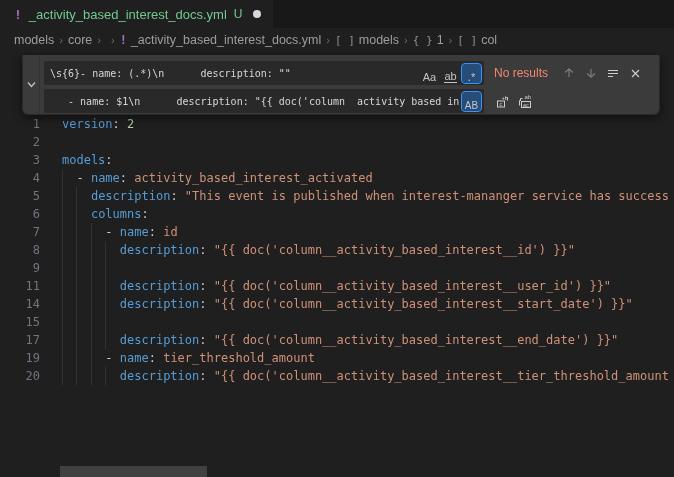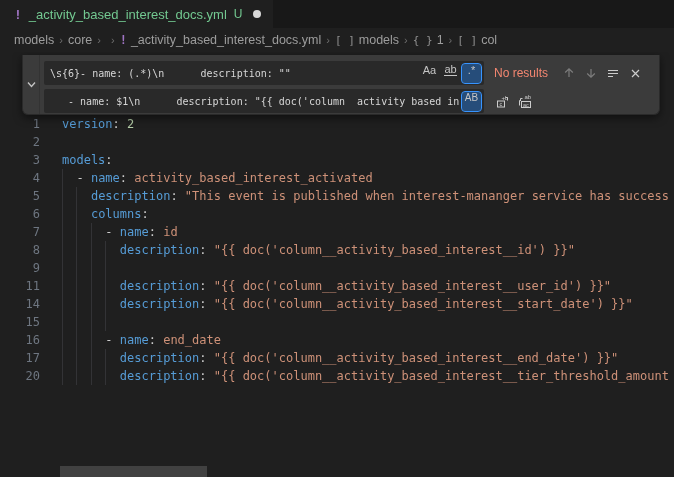--- a/index.html
+++ b/index.html
@@ -51,21 +51,21 @@
     border-radius:0 0 6px 6px; box-shadow:0 3px 8px rgba(0,0,0,0.5);
     display:flex; z-index:10; }
   .fw-toggle { width:17px; display:flex; align-items:center; justify-content:center;
     color:#c5c5c5; cursor:pointer; border-right:1px solid #333; }
   .fw-main { flex:1; padding:6px 6px 0 4px; }
   .fw-row { display:flex; align-items:center; height:24px; margin-bottom:4px; }
   .fw-input { width:440px; height:24px; background:#292929; border-radius:2px;
     display:flex; align-items:center; padding:0 3px 0 6px; cursor:text; }
   .fw-text { flex:1; overflow:hidden; white-space:pre; font-family:"DejaVu Sans Mono", monospace;
     font-size:10px; color:#d6d6d6; }
-  .opt { min-width:19px; height:19px; display:flex; align-items:flex-start; justify-content:center;
+  .opt { min-width:19px; height:19px; display:flex; align-items:flex-end; justify-content:center;
     border-radius:3px; color:#c5c5c5; font-size:11px; margin-left:2px; cursor:pointer;
     padding:0 2px; }
   .opt.active { background:rgba(35,114,204,0.5); outline:1px solid #3794ff; }
   .uword { border-bottom:1px solid #c5c5c5; line-height:11px; }
   .no-results { color:#f48771; font-size:12px; margin:0 10px 0 10px; white-space:nowrap; }
   .act { width:22px; height:22px; display:flex; align-items:center; justify-content:center;
     color:#cccccc; border-radius:4px; cursor:pointer; }
   .act.dim { opacity:0.45; }
   svg { display:block; }
 </style>
@@ -157,26 +157,26 @@
       </div>
       <div class="code-row">
         <div class="gutter">14</div>
         <div class="code-line"><span class="iguide" style="left: 8px;"></span><span class="iguide" style="left: 22.44px;"></span><span class="iguide" style="left: 36.88px;"></span><span class="iguide" style="left: 51.32px;"></span><span class="tok-plain">        </span><span class="tok-key">description</span><span class="tok-punct">:</span><span class="tok-string"> "{{ doc('column__activity_based_interest__start_date') }}"</span></div>
       </div>
       <div class="code-row">
         <div class="gutter">15</div>
         <div class="code-line"><span class="iguide" style="left: 8px;"></span><span class="iguide" style="left: 22.44px;"></span><span class="iguide" style="left: 36.88px;"></span><span class="iguide" style="left: 51.32px;"></span></div>
       </div>
       <div class="code-row">
-        <div class="gutter">16</div>
-        <div class="code-line"><span class="iguide" style="left: 8px;"></span><span class="iguide" style="left: 22.44px;"></span><span class="iguide" style="left: 36.88px;"></span><span class="tok-punct">      - </span><span class="tok-key">name</span><span class="tok-punct">:</span><span class="tok-value"> end_date</span></div>
-      </div>
-      <div class="code-row">
         <div class="gutter">17</div>
         <div class="code-line"><span class="iguide" style="left: 8px;"></span><span class="iguide" style="left: 22.44px;"></span><span class="iguide" style="left: 36.88px;"></span><span class="iguide" style="left: 51.32px;"></span><span class="tok-plain">        </span><span class="tok-key">description</span><span class="tok-punct">:</span><span class="tok-string"> "{{ doc('column__activity_based_interest__end_date') }}"</span></div>
+      </div>
+      <div class="code-row">
+        <div class="gutter">19</div>
+        <div class="code-line"><span class="iguide" style="left: 8px;"></span><span class="iguide" style="left: 22.44px;"></span><span class="iguide" style="left: 36.88px;"></span><span class="tok-punct">      - </span><span class="tok-key">name</span><span class="tok-punct">:</span><span class="tok-value"> tier_threshold_amount</span></div>
       </div>
       <div class="code-row">
         <div class="gutter">20</div>
         <div class="code-line"><span class="iguide" style="left: 8px;"></span><span class="iguide" style="left: 22.44px;"></span><span class="iguide" style="left: 36.88px;"></span><span class="iguide" style="left: 51.32px;"></span><span class="tok-plain">        </span><span class="tok-key">description</span><span class="tok-punct">:</span><span class="tok-string"> "{{ doc('column__activity_based_interest__tier_threshold_amount</span></div>
       </div>
     </div>
 
   <div class="hscroll"></div>
 
   <div class="find-widget">

